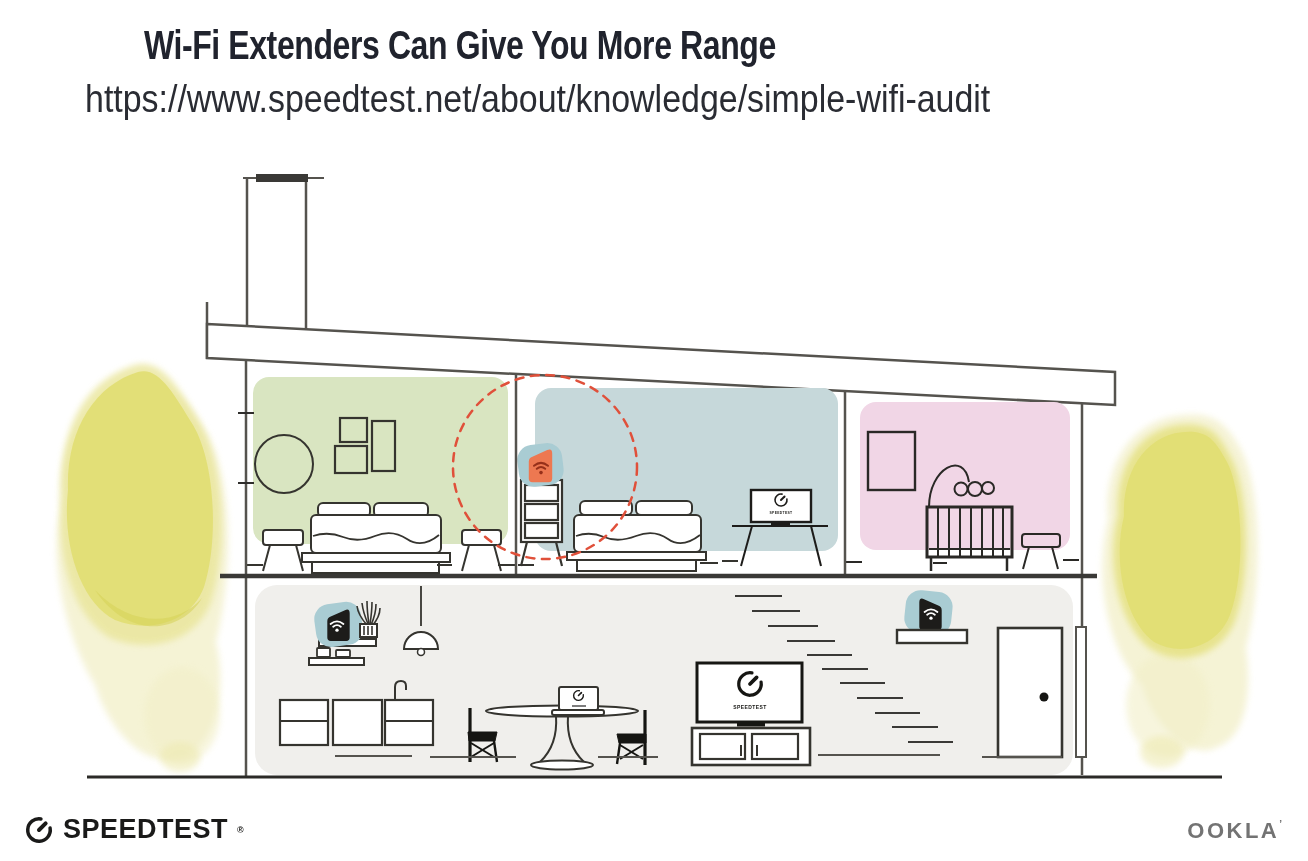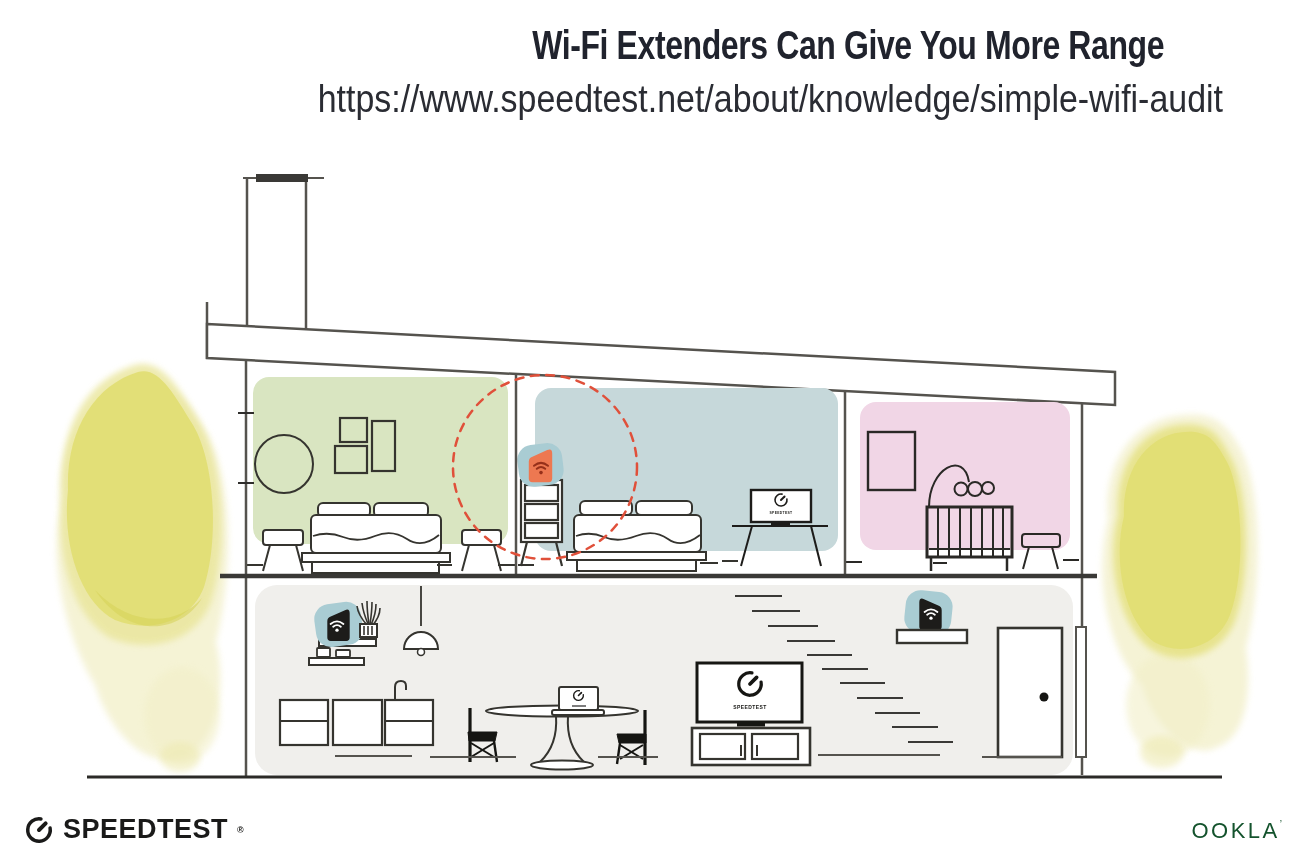--- a/index.html
+++ b/index.html
@@ -1,29 +1,29 @@
 <!DOCTYPE html>
 <html><head>
 <meta charset="utf-8">
 <style>
   html,body{margin:0;padding:0;background:#fff;}
   .canvas{position:relative;width:1308px;height:861px;background:#fff;overflow:hidden;
           font-family:"Liberation Sans",sans-serif;color:#1f222b;}
-  header{position:absolute;top:22px;left:0;width:1308px;text-align:right;}
+  header{position:absolute;top:22px;left:0;width:1308px;text-align:left;}
   h1.title{margin:0;font-size:41px;font-weight:700;letter-spacing:-0.5px;color:#20232d;
            transform:scaleX(0.78);transform-origin:50% 50%;white-space:nowrap;}
   .url{margin-top:8px;font-size:39px;font-weight:400;color:#2a2c33;
        transform:scaleX(0.87);transform-origin:50% 50%;white-space:nowrap;}
   svg.scene{position:absolute;top:0;left:0;}
   footer{position:absolute;left:0;top:0;width:100%;height:100%;pointer-events:none;}
   .st-logo{position:absolute;left:24px;top:814px;display:flex;align-items:center;gap:9px;}
   .st-logo .word{font-size:27px;font-weight:700;letter-spacing:0.5px;color:#1a1a19;}
   .st-logo sup{font-size:9px;font-weight:700;color:#1a1a19;vertical-align:14px;}
-  .ookla-logo{position:absolute;right:26px;top:818px;font-size:22px;font-weight:400;
-              letter-spacing:2.5px;color:#14532d;}
+  .ookla-logo{position:absolute;right:26px;top:818px;font-size:22px;font-weight:700;
+              letter-spacing:2.5px;color:#737373;}
   .ookla-logo sup{font-size:10px;vertical-align:10px;letter-spacing:0;}
   text{font-family:"Liberation Sans",sans-serif;}
 </style>
 </head>
 <body>
 
 <div class="canvas">
 
   <header>
     <h1 class="title">Wi-Fi Extenders Can Give You More Range</h1>

